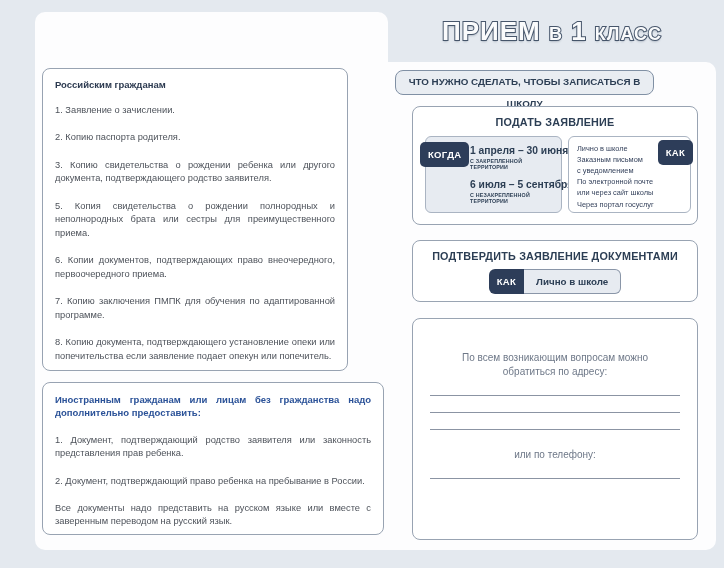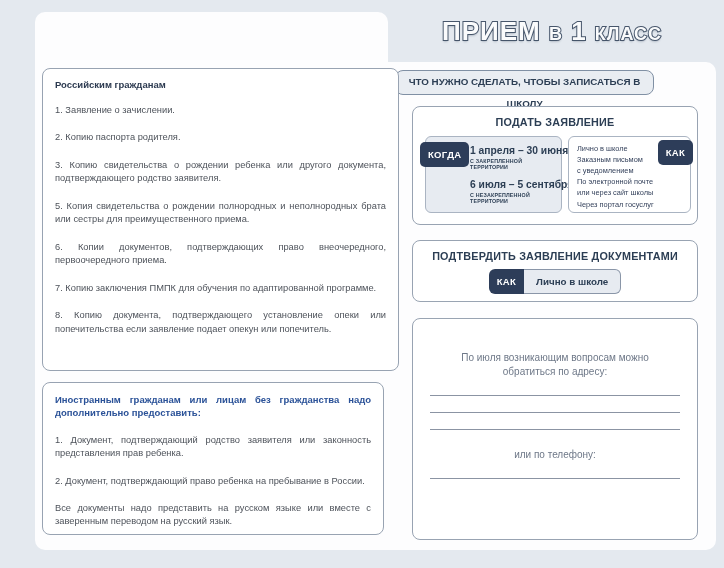--- a/index.html
+++ b/index.html
@@ -16,21 +16,21 @@
     color:#fafbfc; -webkit-text-stroke:2px #47566b; paint-order:stroke fill;
     text-shadow:0 2px 2px rgba(70,86,107,.30); }
 
   .header-box { position:absolute; background:#e9edf2; border:1.5px solid #8090a4;
     border-radius:8px; color:#2c3e54; font-weight:bold; text-align:center; }
   .header-left  { left:42px;  top:26px; width:342px; height:32px; line-height:29px; font-size:11.5px; letter-spacing:.2px; }
   .header-right { left:395px; top:70px; width:259px; height:25px; line-height:22px; font-size:9.8px; }
 
   .listbox { position:absolute; background:#fff; border:1.3px solid #98a3b2; border-radius:8px;
     padding:10px 12px; overflow:hidden; }
-  .listbox.rus     { left:42px; top:68px;  width:357px; height:303px; }
+  .listbox.rus     { left:42px; top:68px;  width:306px; height:303px; }
   .listbox.foreign { left:42px; top:382px; width:342px; height:153px; }
   .lb-heading { font-size:9.5px; font-weight:bold; margin-bottom:7px; }
   .lb-heading.navy { color:#2c3a50; }
   .lb-heading.blue { color:#2b5298; line-height:1.4; text-align:justify; }
   .item { font-size:9.3px; color:#4d525a; line-height:1.45; text-align:justify; margin-bottom:5.5px;margin-top:14px; }
   .item .num { color:#4d525a; }
 
   .box { position:absolute; background:#fff; border:1.3px solid #98a3b2; border-radius:8px; }
   .box.submit  { left:412px; top:106px; width:286px; height:119px; }
   .box.confirm { left:412px; top:240px; width:286px; height:62px; }
@@ -114,21 +114,21 @@
 
   <div class="box confirm">
     <div class="box-title">ПОДТВЕРДИТЬ ЗАЯВЛЕНИЕ ДОКУМЕНТАМИ</div>
     <div class="pill">
       <span class="pill-kak">КАК</span>
       <span class="pill-val">Лично в школе</span>
     </div>
   </div>
 
   <div class="box welcome">
-    <div class="prompt">По июля возникающим вопросам можно</div>
+    <div class="prompt">По всем возникающим вопросам можно</div>
     <div class="prompt">обратиться по адресу:</div>
     <div class="blank-line"></div>
     <div class="blank-line"></div>
     <div class="blank-line"></div>
     <div class="prompt phone-prompt">или по телефону:</div>
     <div class="blank-line phone"></div>
   </div>
 
 </div>
 

